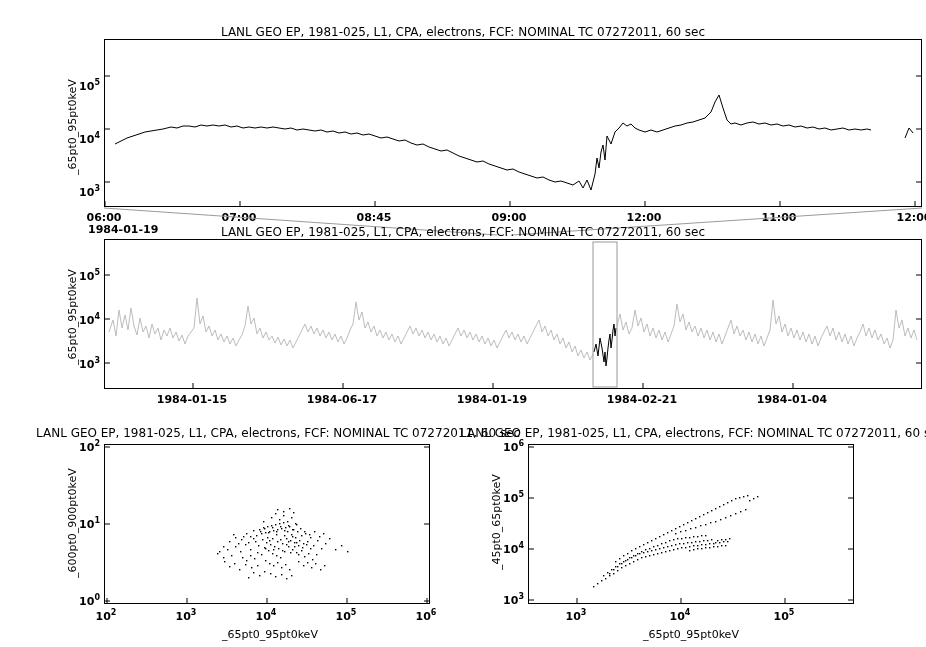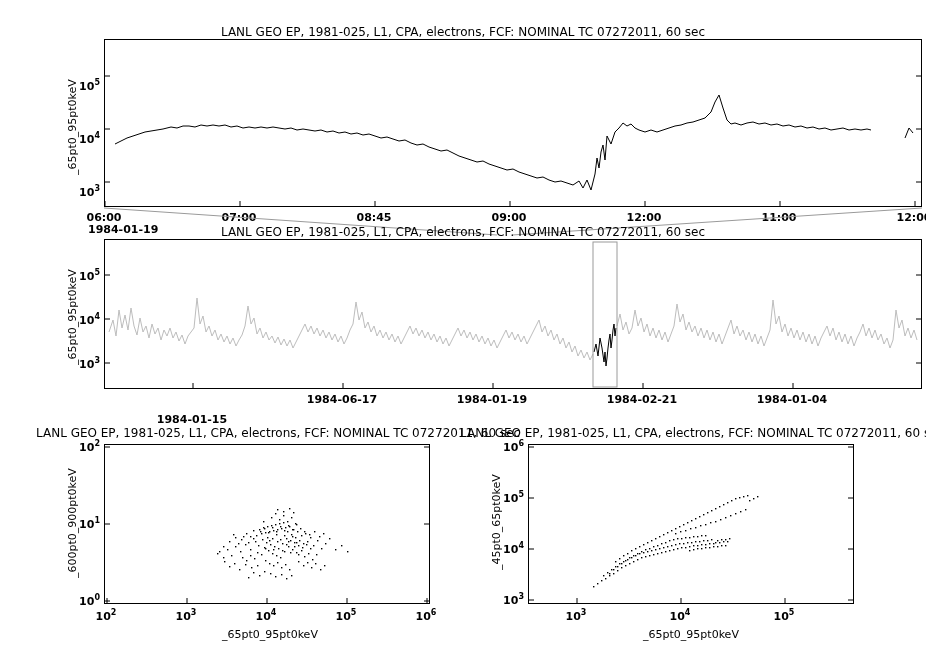--- a/index.html
+++ b/index.html
@@ -169,21 +169,21 @@
       <path class="dataline" d="M489,112 L491,104 L493,116 L495,98 L497,108 L499,122 L500,112 L501,126 L502,118 L503,108 L504,100 L505,94 L506,108 L507,100 L508,90 L509,84 L510,96 L511,88"></path>
 
       <rect class="zoombox" x="488" y="2" width="24" height="145"></rect>
     </svg>
   </div>
 
   <div class="ticklabel y" style="left:62px; top:356px; width:38px;">10<span class="sup">3</span></div>
   <div class="ticklabel y" style="left:62px; top:312px; width:38px;">10<span class="sup">4</span></div>
   <div class="ticklabel y" style="left:62px; top:268px; width:38px;">10<span class="sup">5</span></div>
 
-  <div class="ticklabel x" style="left:147px; top:413px; width:90px;">1984-01-15</div>
+  <div class="ticklabel x" style="left:147px; top:393px; width:90px;">1984-01-15</div>
   <div class="ticklabel x" style="left:297px; top:393px; width:90px;">1984-06-17</div>
   <div class="ticklabel x" style="left:447px; top:393px; width:90px;">1984-01-19</div>
   <div class="ticklabel x" style="left:597px; top:393px; width:90px;">1984-02-21</div>
   <div class="ticklabel x" style="left:747px; top:393px; width:90px;">1984-01-04</div>
 </div>
 
 <div class="panel">
   <div class="plot-title" style="left:0px; top:426px; width:926px; text-align:left; padding-left:36px; box-sizing:border-box;">LANL GEO EP, 1981-025, L1, CPA, electrons, FCF: NOMINAL TC 07272011, 60 sec</div>
 
   <div class="ylabel" style="left:66px; top:578px; font-size:11px;">_600pt0_900pt0keV</div>

